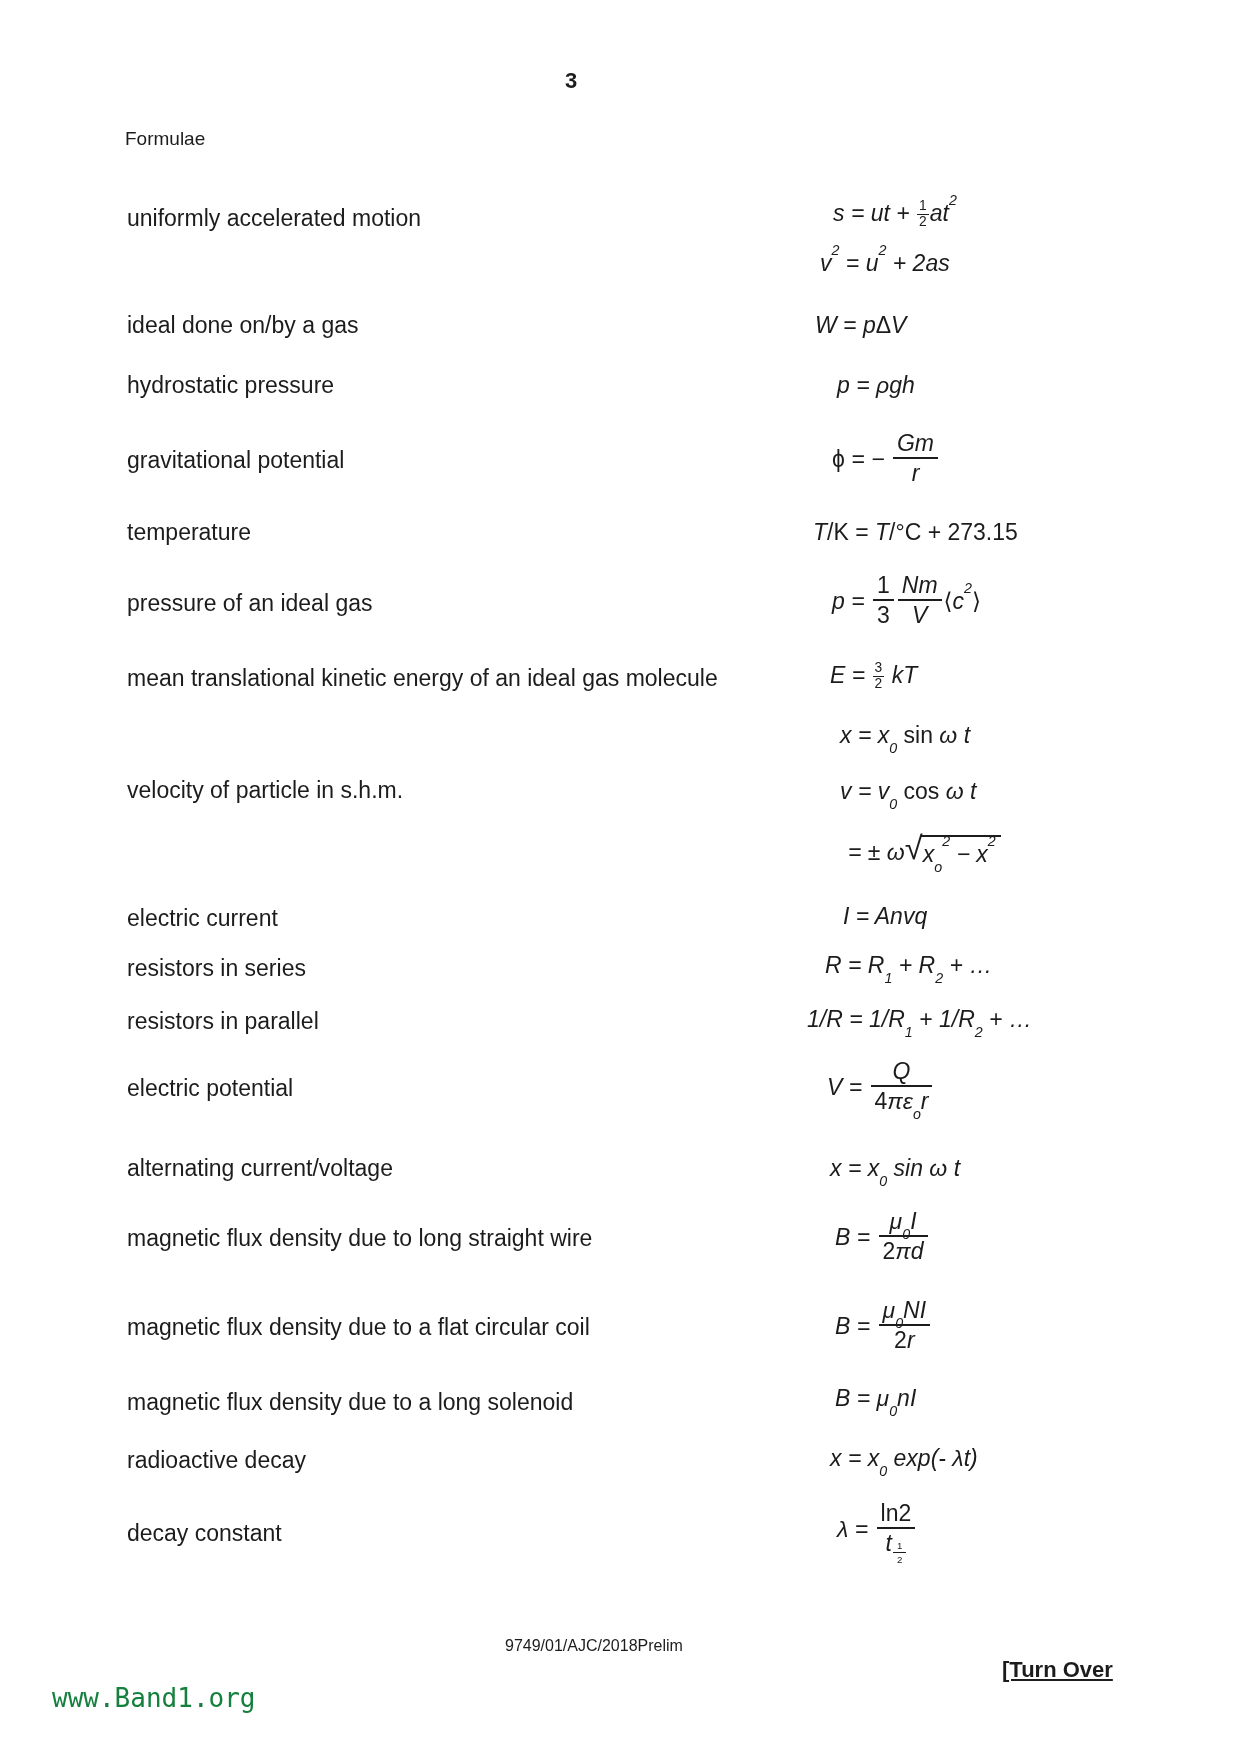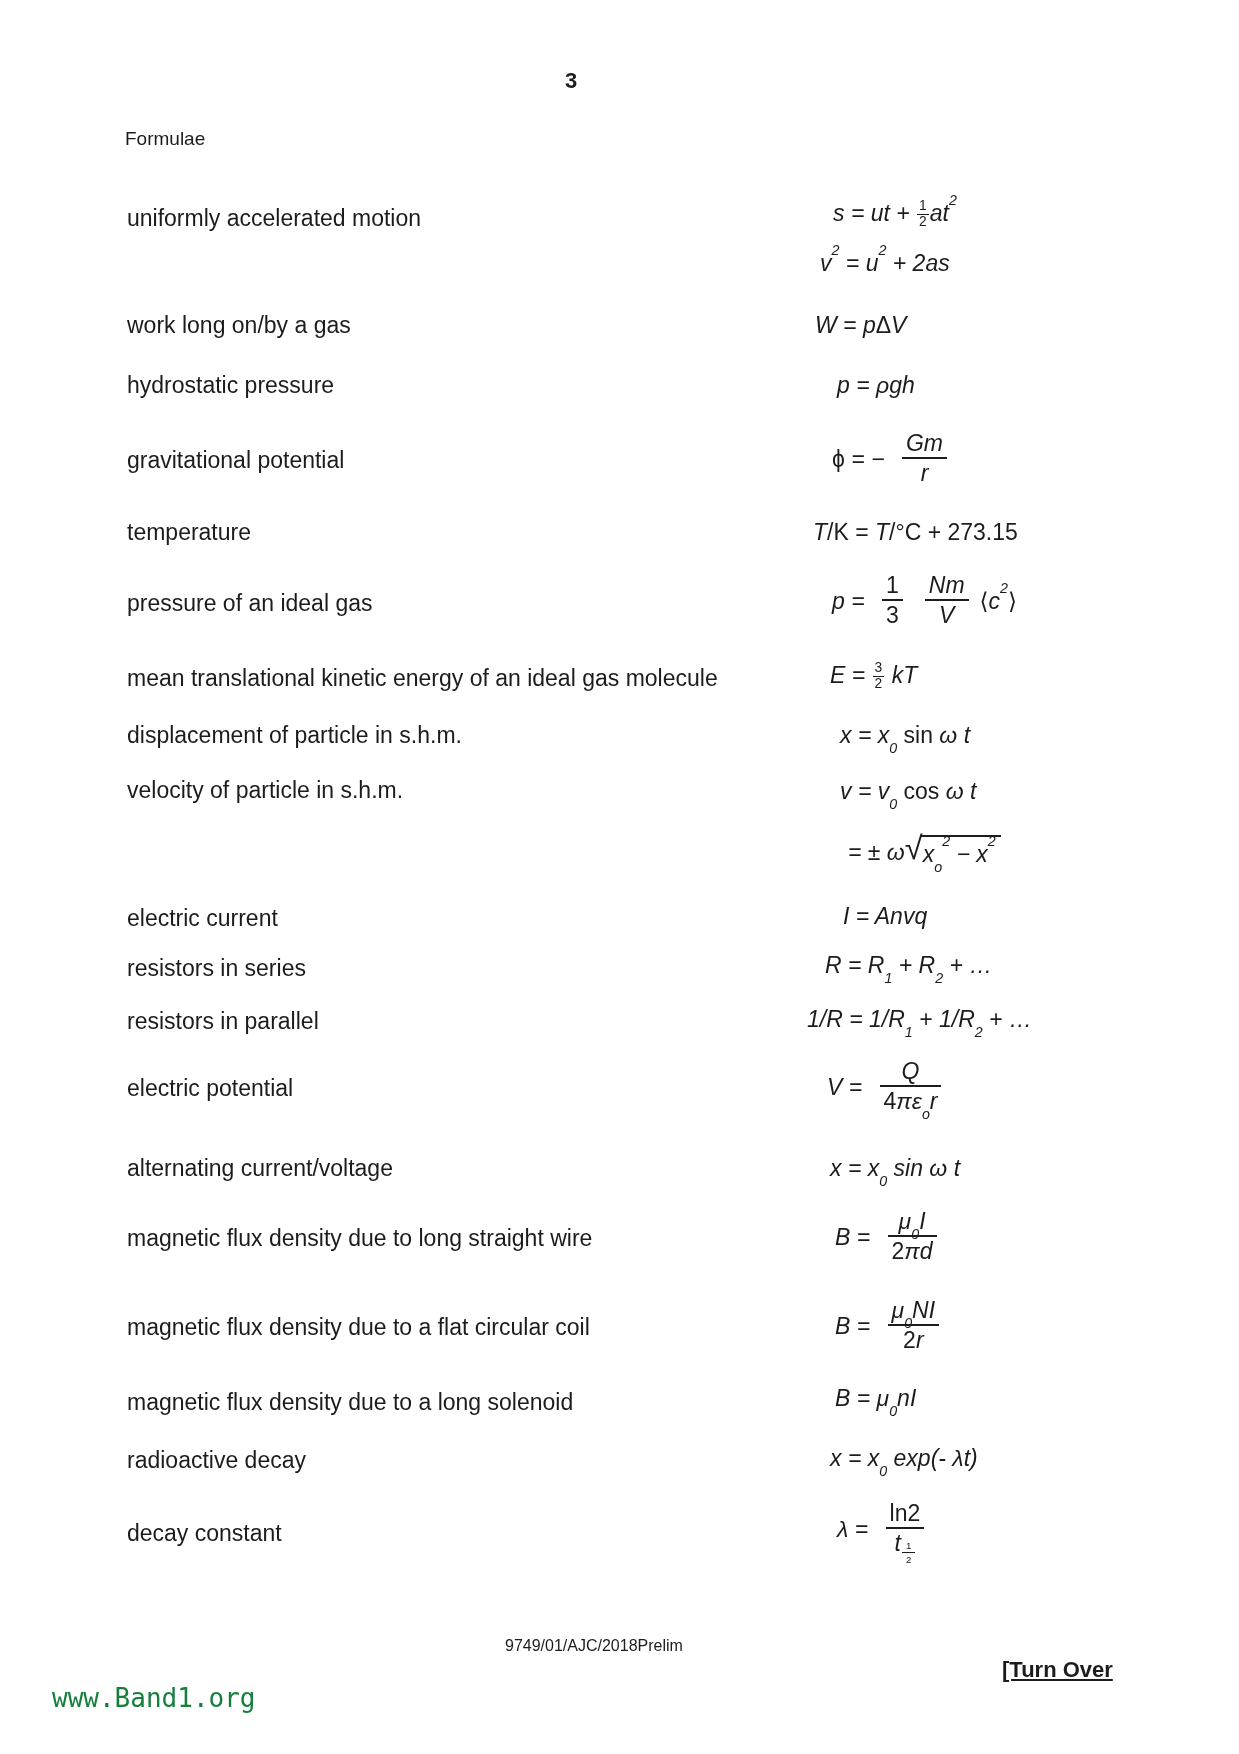--- a/index.html
+++ b/index.html
@@ -21,21 +21,21 @@
     font-size:23px;
     font-style:italic;
     white-space:nowrap;
     line-height:1.15;
   }
   .rm{font-style:normal;}
   .formula sup{font-size:0.62em;position:relative;top:-0.5em;line-height:0;}
   .formula sub{font-size:0.62em;position:relative;top:0.28em;line-height:0;}
   .frac{
     display:inline-block;vertical-align:middle;text-align:center;
-    margin:0 11px;position:relative;top:-0.09em;
+    margin:0 2px;position:relative;top:-0.09em;
   }
   .frac .num{display:block;line-height:1.15;padding:0 4px 1px;}
   .frac .den{display:block;line-height:1.15;padding:1px 4px 0;border-top:2px solid #1c1c1c;}
   .frac.small{font-size:0.6em;top:-0.05em;margin:0 1px;}
   .frac.small .num,.frac.small .den{padding:0 2px;line-height:1.05;}
   .frac.small .den{border-top-width:1.5px;}
   .frac.tiny{font-size:0.42em;top:0.75em;margin:0 0 0 1px;}
   .frac.tiny .den{border-top-width:1px;}
   .sqrt{display:inline-flex;align-items:flex-start;}
   .sqrt .rad{font-size:1.42em;line-height:0.85;font-style:normal;position:relative;top:-0.02em;}
@@ -46,27 +46,26 @@
 </style>
 </head>
 <body>
 
 <div class="page">
 
   <div class="abs page-number" style="top:68px;left:565px">3</div>
   <div class="abs heading" style="top:128px;left:125px">Formulae</div>
 
   <div class="label" style="top:205px">uniformly accelerated motion</div>
-  <div class="label" style="top:312px">work long on/by a gas</div>
+  <div class="label" style="top:312px">ideal done on/by a gas</div>
   <div class="label" style="top:372px">hydrostatic pressure</div>
   <div class="label" style="top:447px">gravitational potential</div>
   <div class="label" style="top:519px">temperature</div>
   <div class="label" style="top:590px">pressure of an ideal gas</div>
   <div class="label" style="top:665px">mean translational kinetic energy of an ideal gas molecule</div>
-  <div class="label" style="top:722px">displacement of particle in s.h.m.</div>
   <div class="label" style="top:777px">velocity of particle in s.h.m.</div>
   <div class="label" style="top:905px">electric current</div>
   <div class="label" style="top:955px">resistors in series</div>
   <div class="label" style="top:1008px">resistors in parallel</div>
   <div class="label" style="top:1075px">electric potential</div>
   <div class="label" style="top:1155px">alternating current/voltage</div>
   <div class="label" style="top:1225px">magnetic flux density due to long straight wire</div>
   <div class="label" style="top:1314px">magnetic flux density due to a flat circular coil</div>
   <div class="label" style="top:1389px">magnetic flux density due to a long solenoid</div>
   <div class="label" style="top:1447px">radioactive decay</div>

